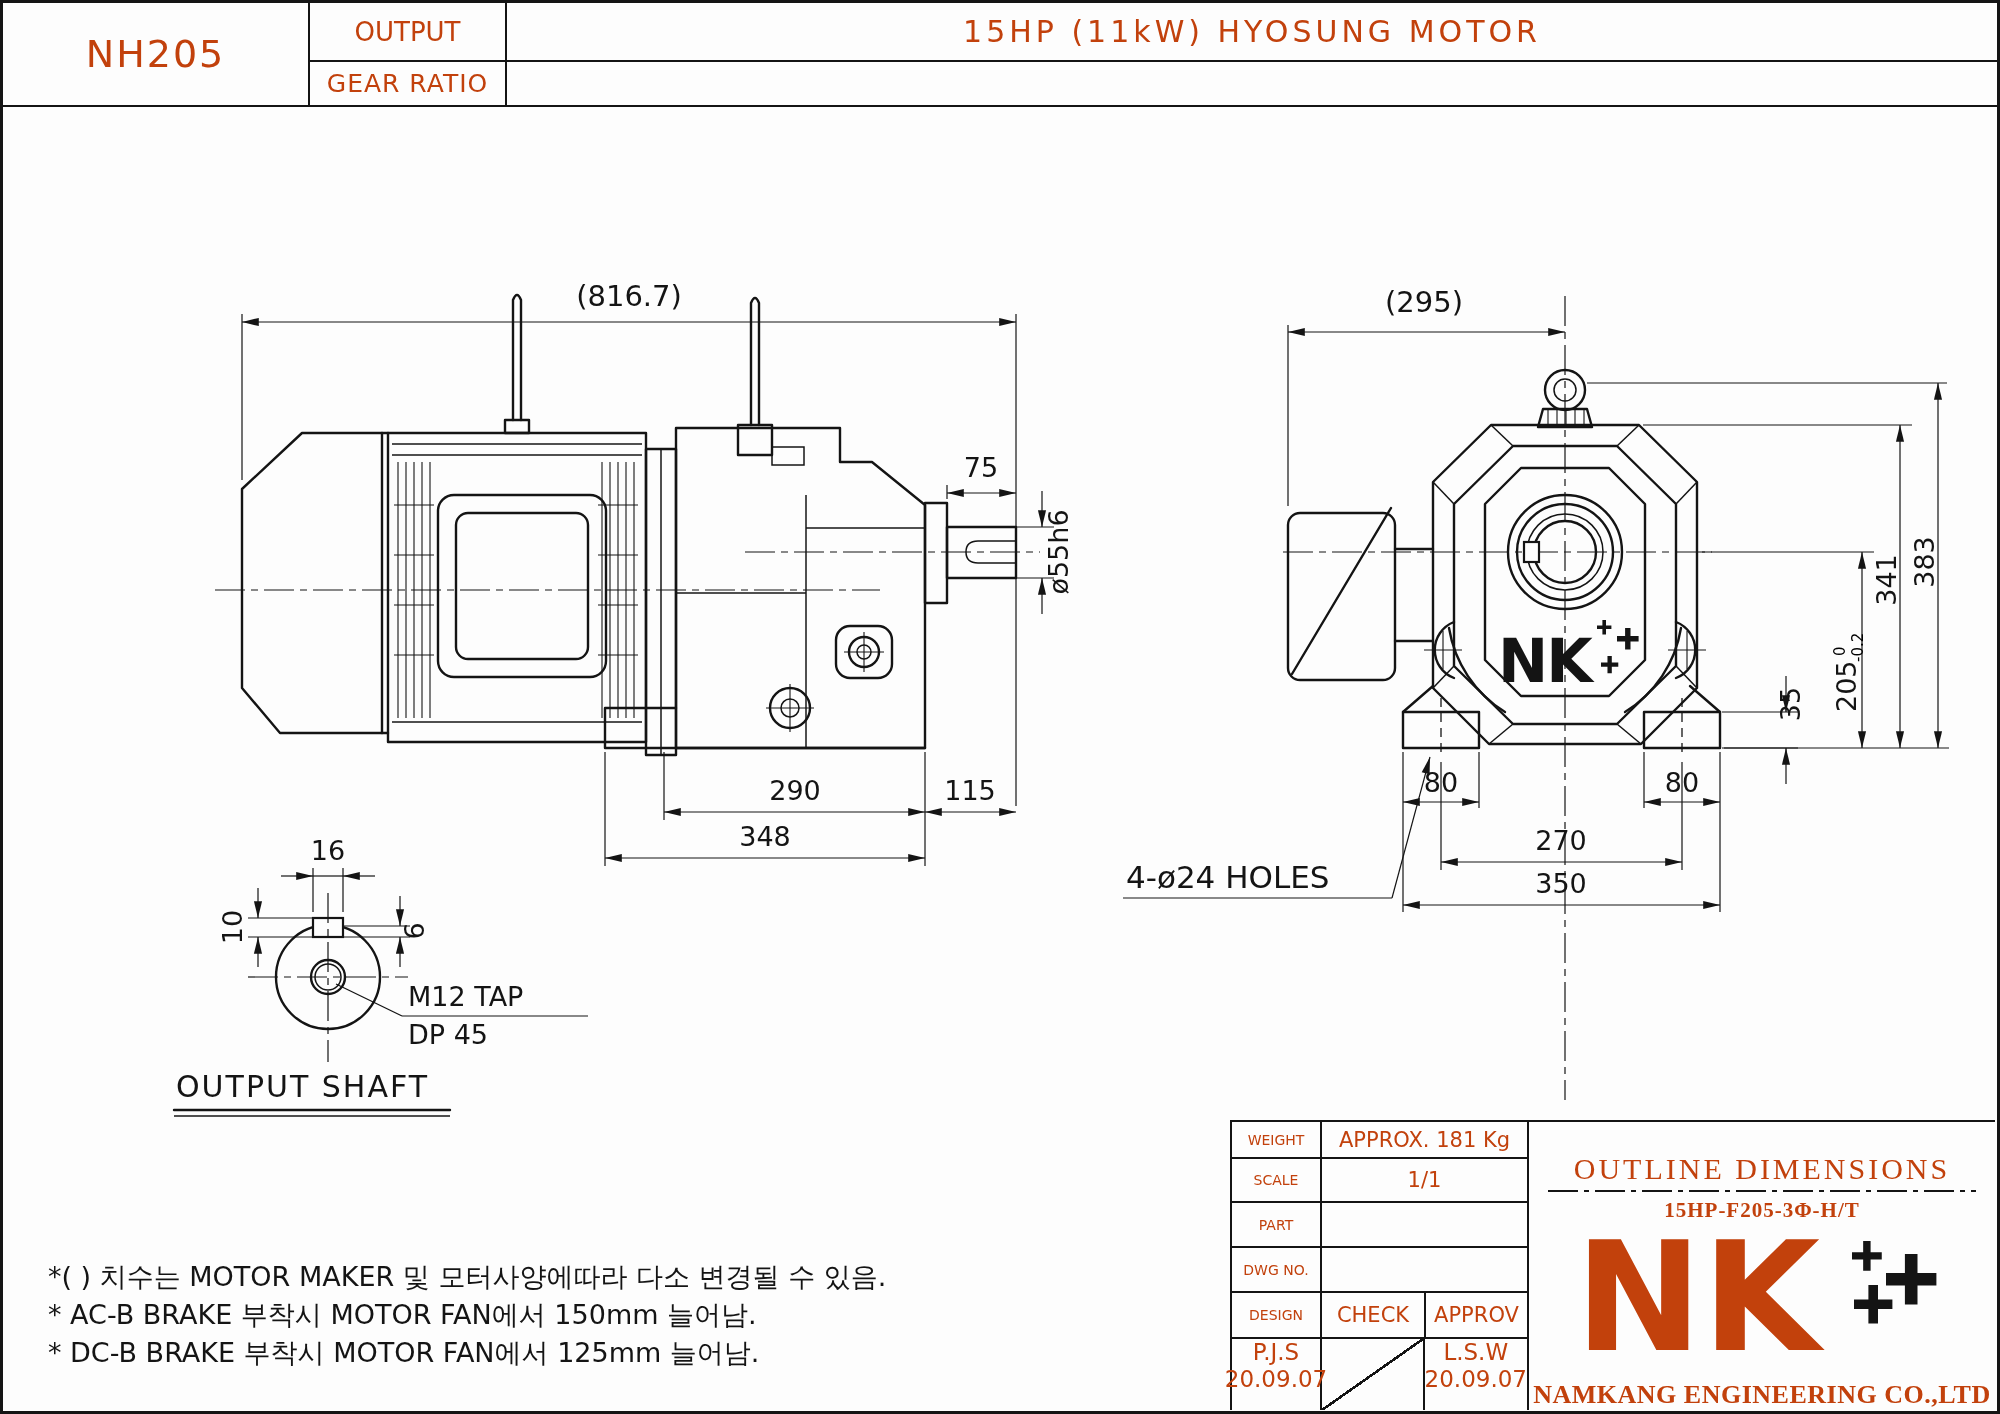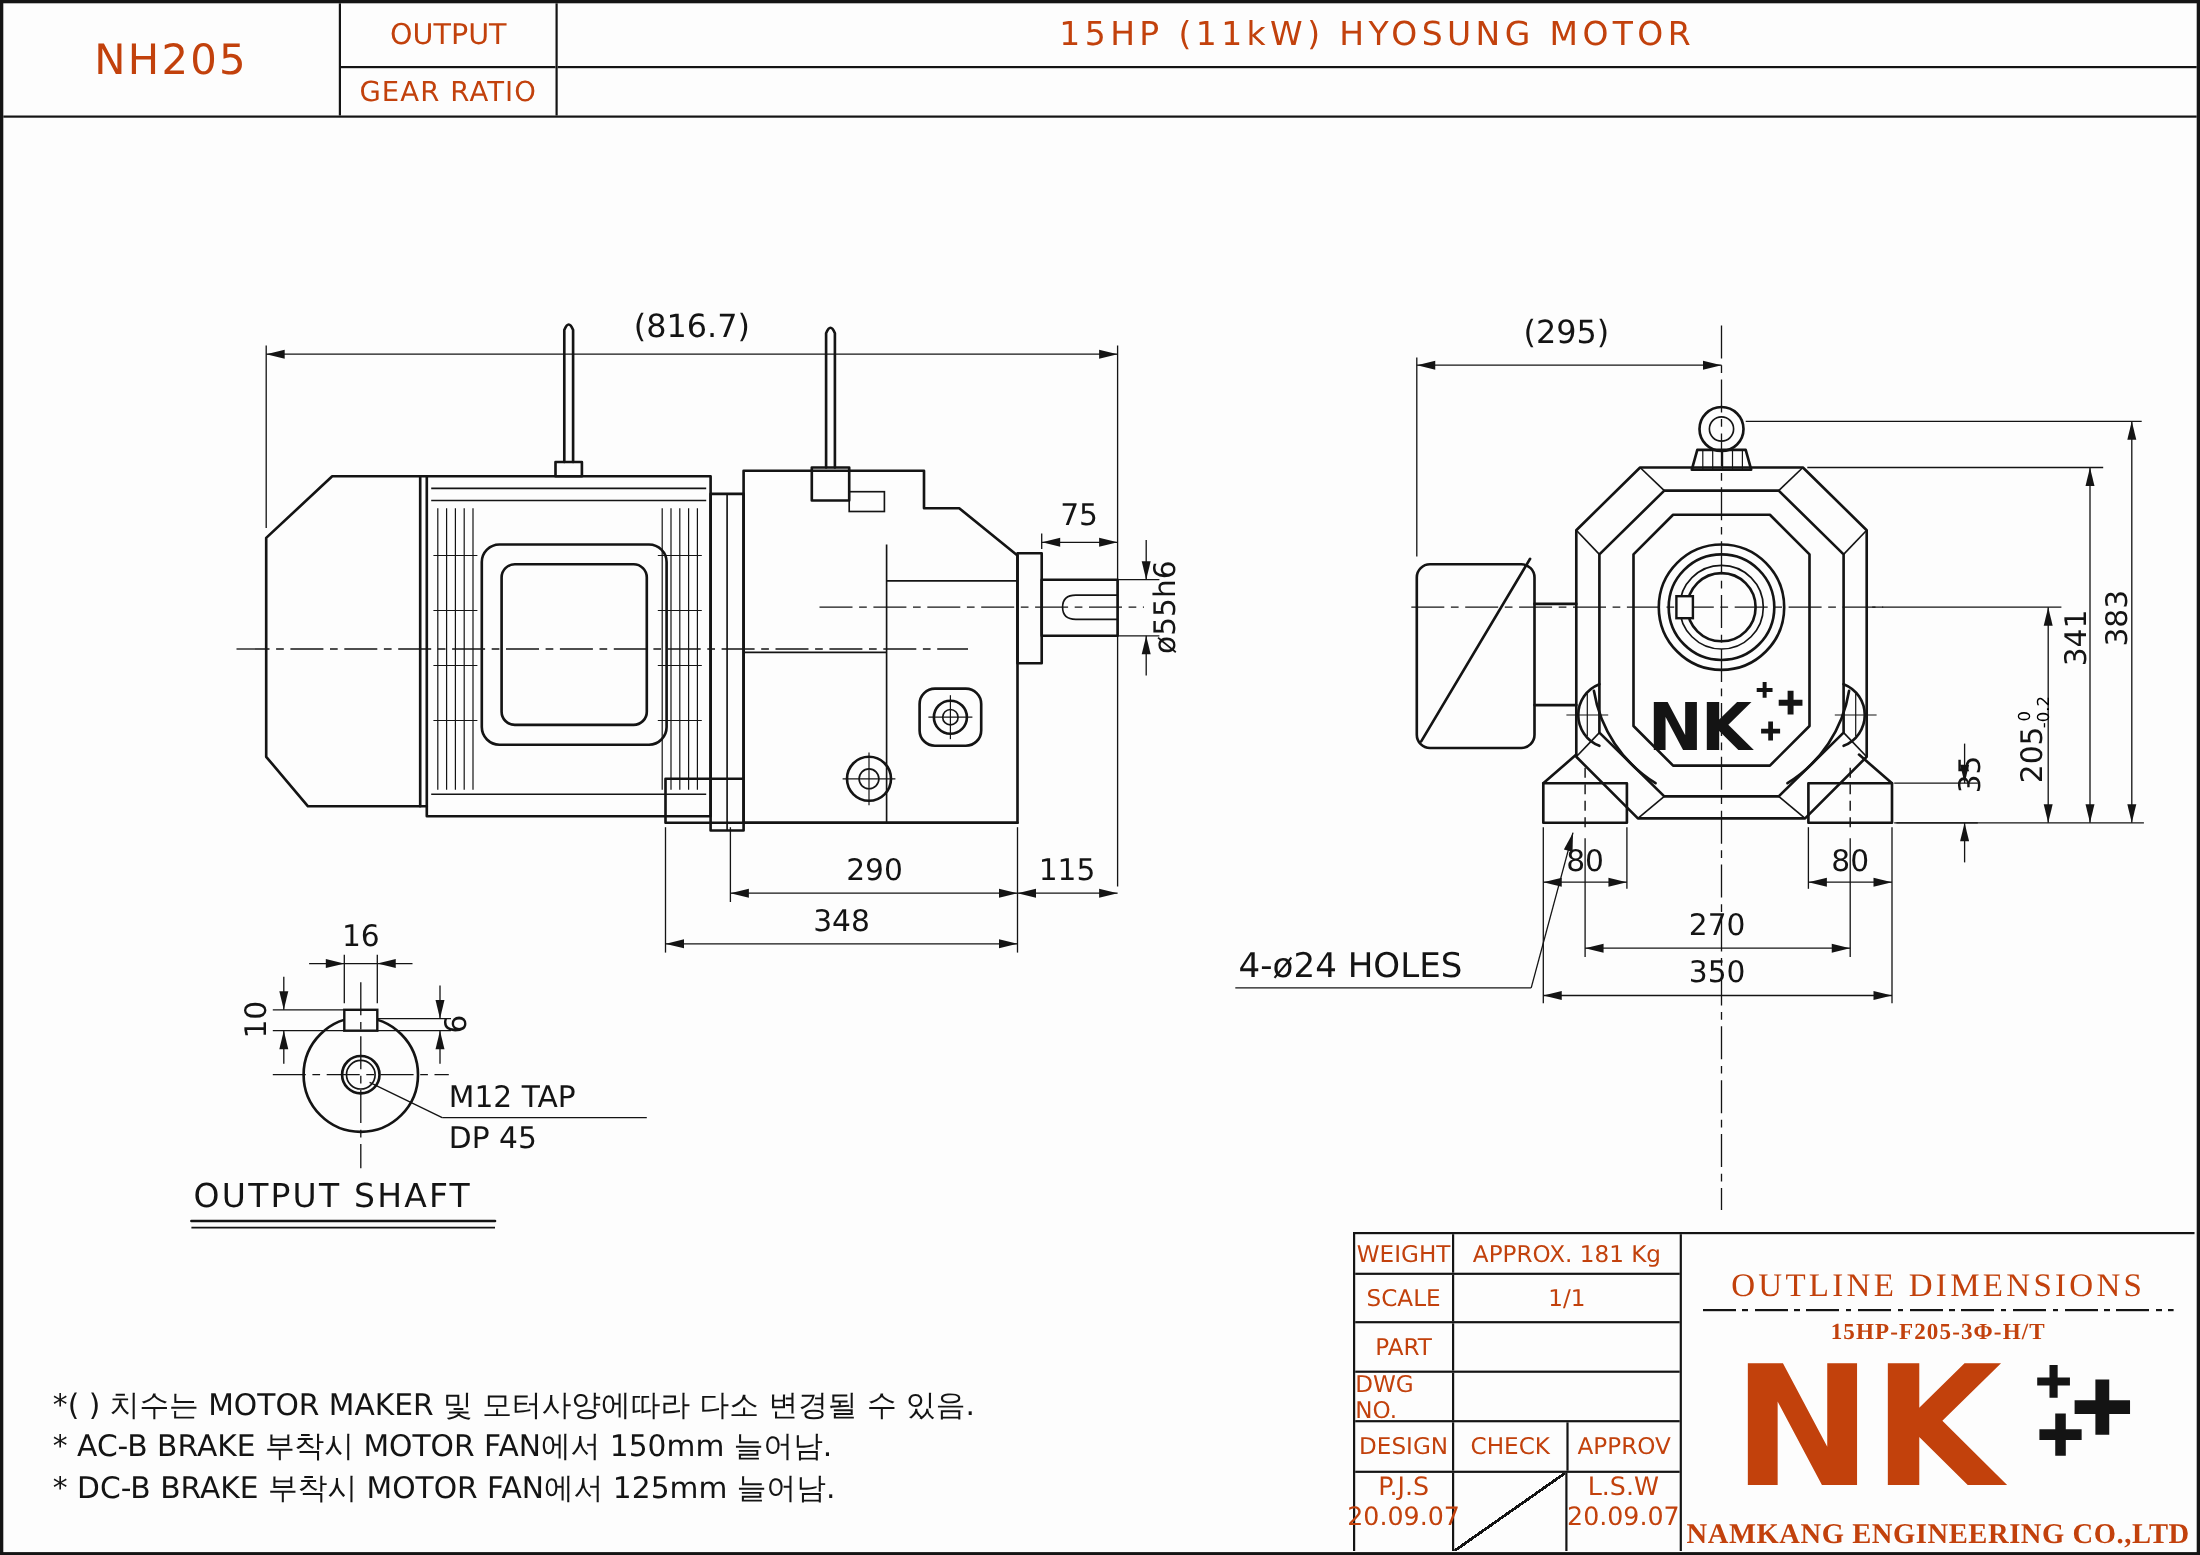--- a/index.html
+++ b/index.html
@@ -33,21 +33,21 @@
   text.dn{font-size:31px}
   text.cap{font-size:30px;letter-spacing:2px}
   text.note{font-size:27px}
   text.nk1{font-family:"DejaVu Sans",sans-serif;font-weight:700;font-size:60px;letter-spacing:-2px;fill:#141414}
   
   .tblock{position:absolute;left:1230px;top:1120px;width:763px;height:288px;border-left:2.5px solid #141414;border-top:2.5px solid #141414;display:flex;background:#fdfdfd;z-index:30}
   .ttable{width:295px;border-right:2.5px solid #141414;display:flex;flex-direction:column}
   .trow{display:flex;border-bottom:2.5px solid #141414}
   .trow:last-child{border-bottom:none;flex:1}
   .tr1{height:35px}.tr2{height:42px}.tr3{height:43px}.tr4{height:43px}.tr5{height:44px}
-  .tlabel{width:88px;border-right:2.5px solid #141414;display:flex;align-items:center;justify-content:center;font-size:21px}
+  .tlabel{width:88px;border-right:2.5px solid #141414;display:flex;align-items:center;justify-content:center;font-size:14px}
   .tval{flex:1;display:flex;align-items:center;justify-content:center;font-size:21px}
   .tcheck{width:102px;border-right:2.5px solid #141414;display:flex;align-items:center;justify-content:center;font-size:21px}
   .tapprov{flex:1;display:flex;align-items:center;justify-content:center;font-size:21px}
   .tsig{display:flex;flex-direction:column;align-items:center;justify-content:flex-start;font-size:23px;line-height:27px}
   .diag{background:linear-gradient(to bottom right,transparent calc(50% - 1.3px),#141414 calc(50% - 1.3px),#141414 calc(50% + 1.3px),transparent calc(50% + 1.3px))}
   .tlogo{flex:1;display:flex;flex-direction:column;align-items:center;font-family:"Liberation Serif","DejaVu Serif",serif}
   .otitle{margin-top:30px;font-size:30px;letter-spacing:3px}
   .orule{width:428px;height:2.4px;margin-top:4px;background:repeating-linear-gradient(to right,#141414 0 30px,transparent 30px 36px,#141414 36px 41px,transparent 41px 47px)}
   .ocode{margin-top:6px;font-size:21px;font-weight:bold;letter-spacing:1px}
   .nkrow{display:flex;align-items:flex-start;margin-top:16px;height:132px}

